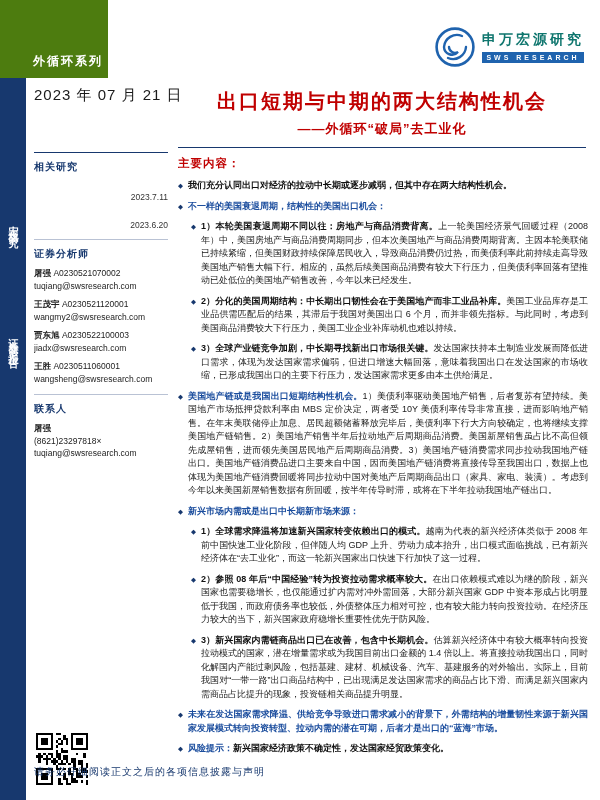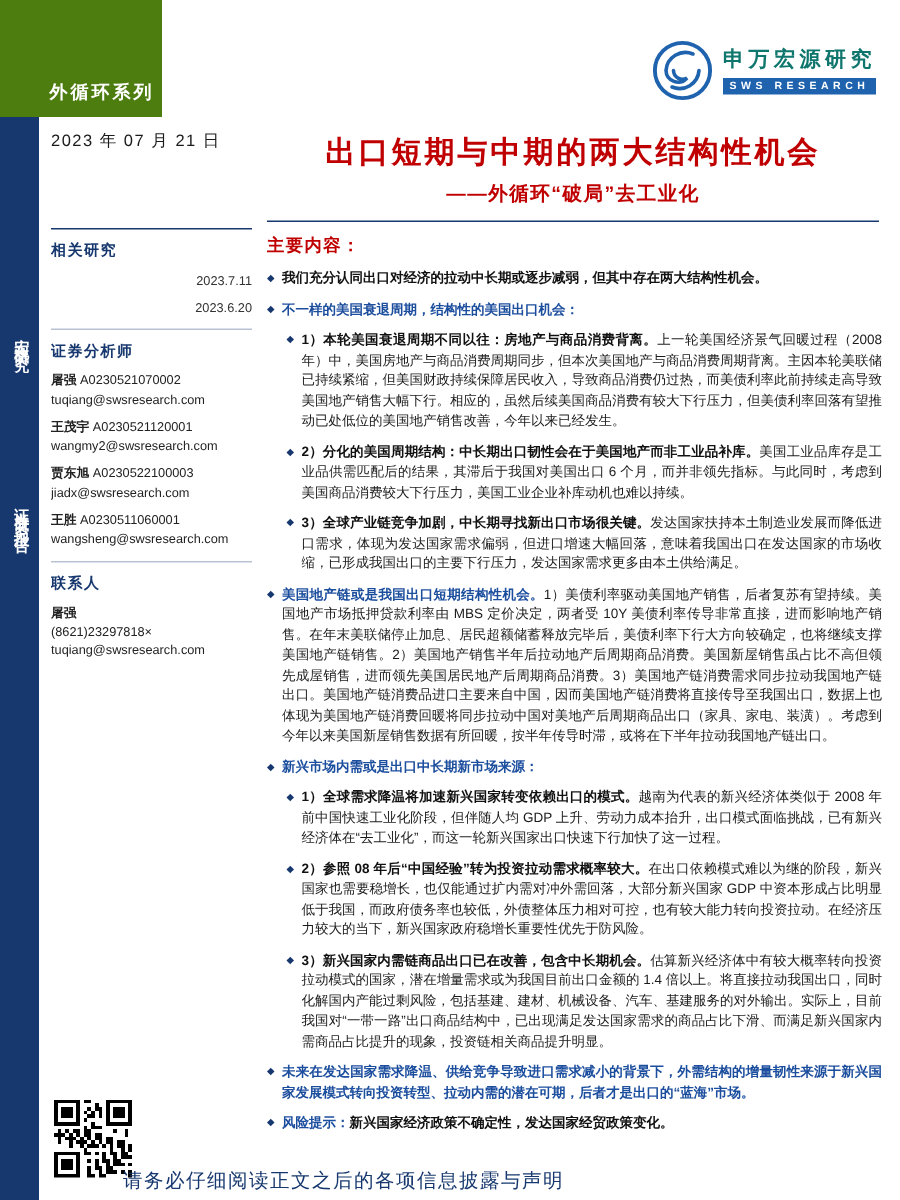--- a/index.html
+++ b/index.html
@@ -21,21 +21,21 @@
   .v2 { top:218px; }
   .v3 { top:330px; }
 
   
   .corner { position:absolute; left:0; top:0; width:108px; height:78px; background:#4d7c0f; }
   .corner span {
     position:absolute; left:33px; bottom:8px; color:#ffffff;
     font-size:12px; font-weight:bold; letter-spacing:2px; white-space:nowrap;
   }
 
-  .date { position:absolute; left:34px; top:86px; font-size:11px; color:#1a1a1a; letter-spacing:1px; }
+  .date { position:absolute; left:34px; top:86px; font-size:15px; color:#1a1a1a; letter-spacing:1px; }
 
   
   .logo { position:absolute; right:16px; top:27px; display:flex; align-items:center; gap:7px; }
   .logo-cn { color:#0f766e; font-size:14px; font-weight:bold; letter-spacing:3px; white-space:nowrap; }
   .logo-en {
     margin-top:3px; background:#1f63ae; color:#ffffff; font-size:7px; font-weight:bold;
     letter-spacing:3px; text-align:center; padding:2px 4px; white-space:nowrap;
   }
 
   
@@ -51,42 +51,42 @@
 
   
   .leftcol {
     position:absolute; left:34px; top:152px; width:134px; height:575px;
     border-top:1.5px solid #17386e; padding-top:7px; overflow:hidden;
   }
   .leftcol h3 { font-size:10px; font-weight:bold; color:#17386e; margin-bottom:6px; letter-spacing:1px; }
   .leftcol .sec { border-top:1px solid #b9c2d4; margin-top:9px; padding-top:7px; }
   .rel-item { margin-bottom:7px; }
   .rel-item p { font-size:8.5px; color:#333333; line-height:12px; text-align:justify; }
-  .rel-date { font-size:8.5px; color:#333333; text-align:right; margin-top:8px; }
+  .rel-date { font-size:8.5px; color:#333333; text-align:right; margin-top:18px; }
   .an { margin-bottom:6px; }
   .an p { font-size:8.5px; color:#222222; line-height:12.5px; word-break:break-all; }
   .an .an-name { font-weight:bold; }
 
   
   .maincol { position:absolute; left:178px; top:156px; width:410px; height:628px; overflow:hidden; }
   .main-heading { font-size:11.5px; font-weight:bold; color:#c00000; letter-spacing:1px; margin-bottom:8px; }
   .bullet { display:flex; gap:5px; margin-bottom:7px; }
   .bullet .marker { flex:0 0 auto; color:#17386e; font-size:6.5px; line-height:13.5px; }
   .bullet .marker::before { content:"◆"; }
   .bullet p { font-size:9px; line-height:13.5px; color:#1a1a1a; text-align:justify; }
   .bullet.num { margin-left:13px; }
   .lead-bold .lead { font-weight:bold; color:#111111; }
   .lead-blue .lead { font-weight:bold; color:#1c4e9e; }
   .all-blue .lead { font-weight:bold; color:#1c4e9e; }
   .risk .rest { font-weight:bold; color:#111111; }
 
   
   .qr { position:absolute; left:36px; top:733px; width:52px; height:52px; }
   .footer {
-    position:absolute; left:34px; bottom:4px; font-size:13px; color:#17386e; letter-spacing:1px;margin-left:48px;
+    position:absolute; left:34px; bottom:21px; font-size:10px; color:#17386e; letter-spacing:1px;
   }
 </style>
 </head>
 <body>
 
 <div class="page">
 
   <aside class="strip">
     <span class="vtext v1">宏观经济</span>
     <span class="vtext v2">宏观研究</span>

